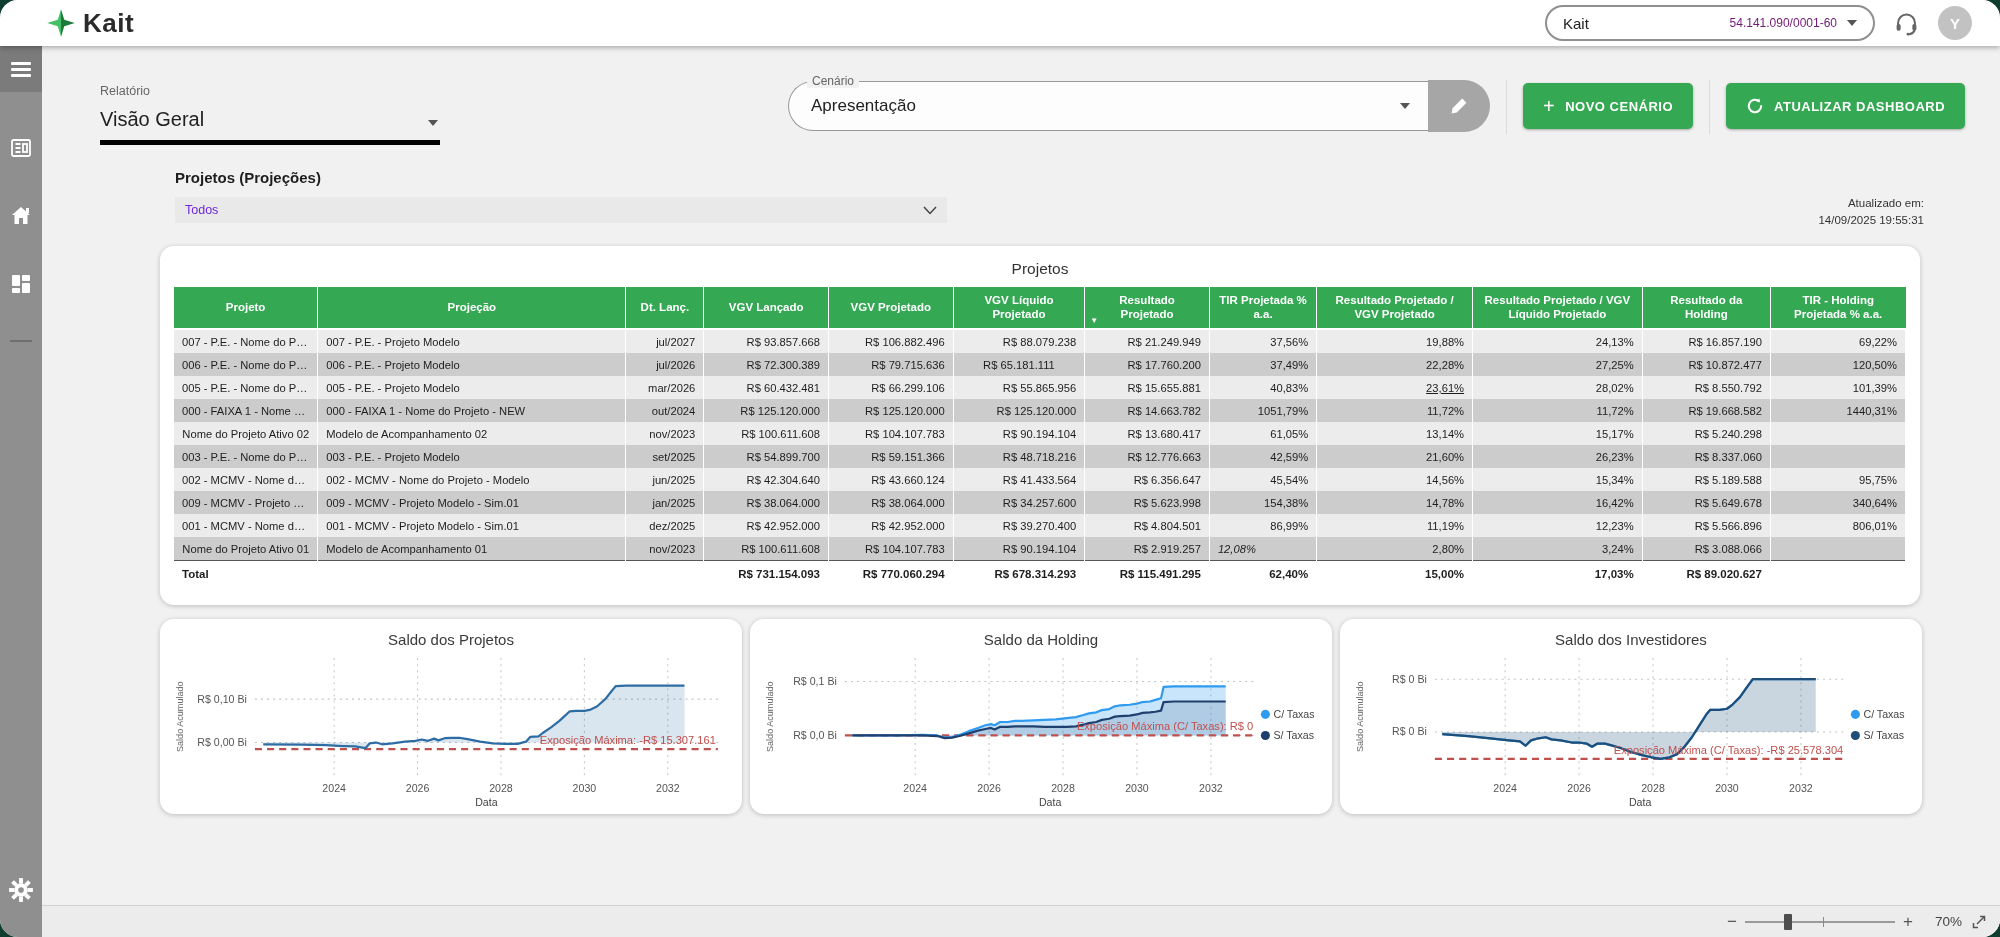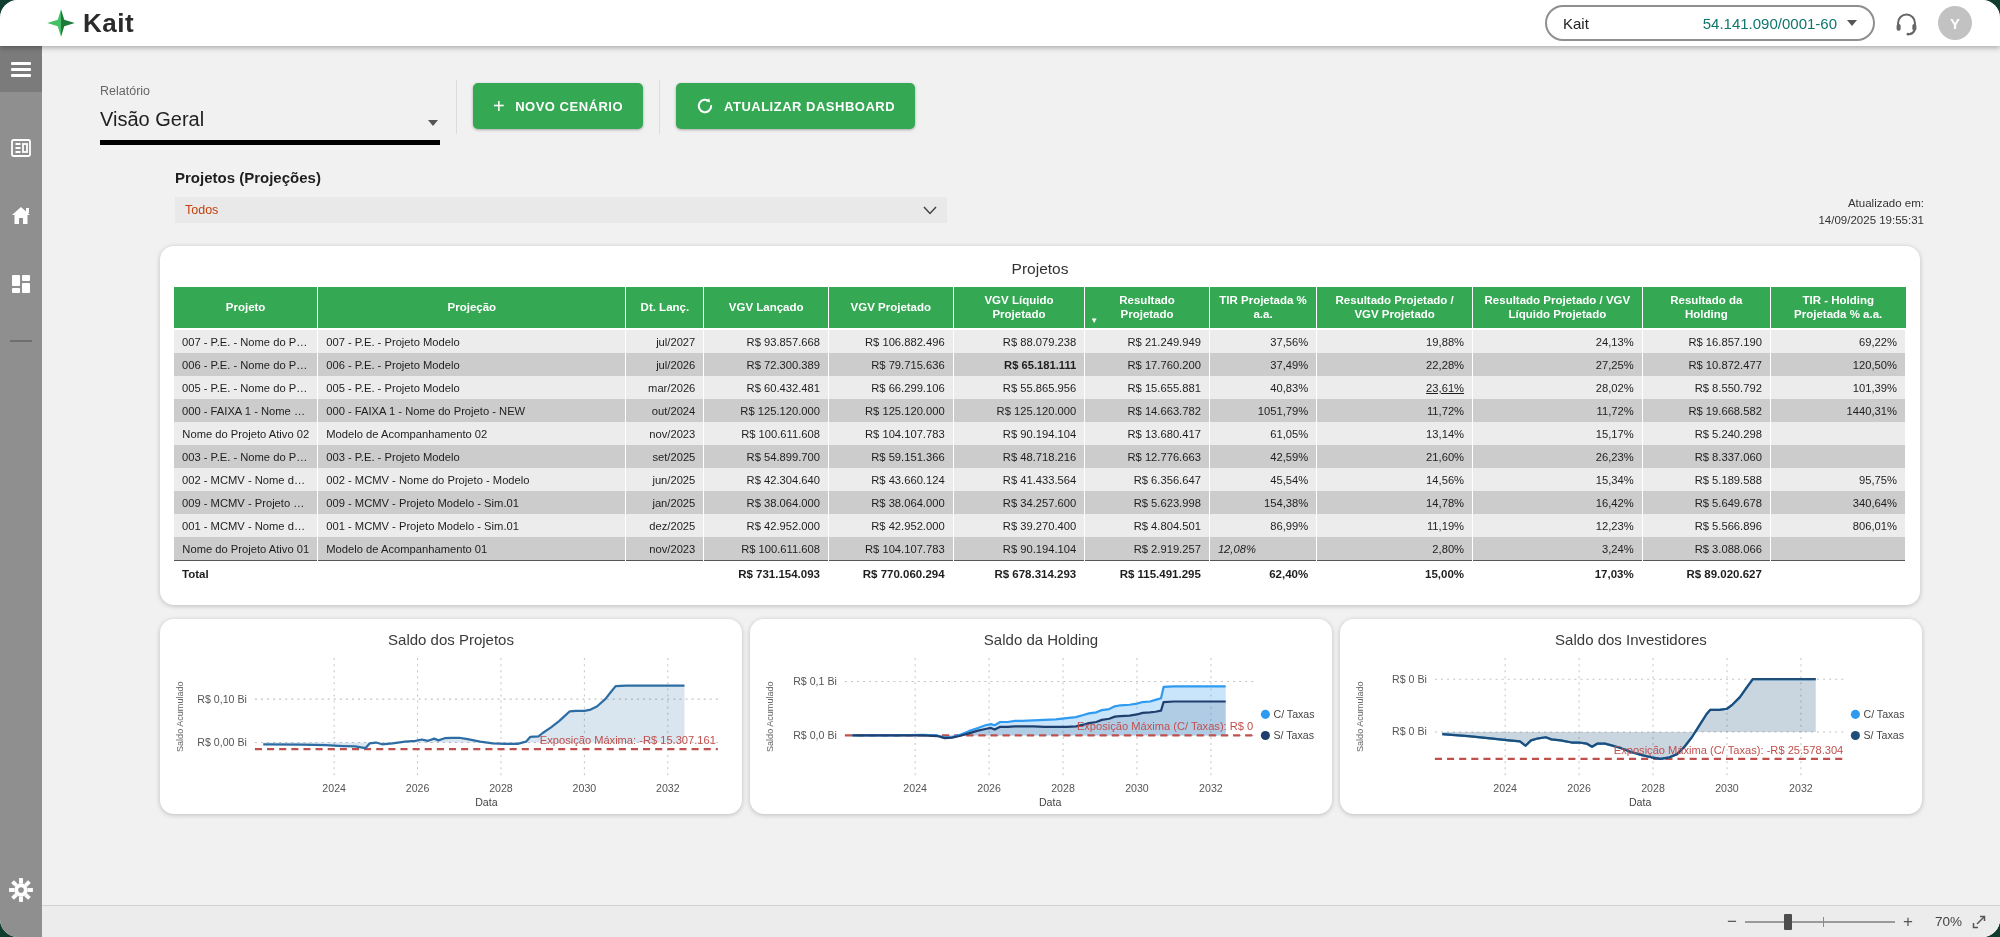--- a/index.html
+++ b/index.html
@@ -6,21 +6,21 @@
   html,body { background:#0f3d2f; font-family:"Liberation Sans", sans-serif; }
   .app { position:relative; width:2000px; height:937px; border-radius:18px; overflow:hidden; background:#f1f1f1; margin:0 auto; }
 
   
   .topbar { position:relative; z-index:5; height:46px; background:#ffffff; display:flex; align-items:center; padding:0 28px 0 46px; box-shadow:0 2px 5px rgba(0,0,0,.28); }
   .brand { display:flex; align-items:center; gap:7px; }
   .brand-name { font-size:26px; font-weight:bold; color:#2b2b2b; letter-spacing:.5px; }
   .topbar-right { margin-left:auto; display:flex; align-items:center; gap:18px; }
   .company-pill { display:flex; align-items:center; width:330px; height:36px; border:2px solid #8f8f8f; border-radius:20px; padding:0 16px; background:#fff; cursor:pointer; }
   .company-pill .cname { font-size:15px; color:#222; }
-  .company-pill .cnpj { margin-left:auto; font-size:15px; color:#0f766e; }
+  .company-pill .cnpj { margin-left:auto; font-size:12px; color:#701a75; }
   .caret-down { width:0; height:0; border-left:5px solid transparent; border-right:5px solid transparent; border-top:6px solid #555; margin-left:10px; }
   .avatar { width:34px; height:34px; border-radius:50%; background:#c2c2c2; color:#fff; font-size:15px; font-weight:bold; display:flex; align-items:center; justify-content:center; cursor:pointer; }
 
   
   .content { display:flex; height:891px; }
   .sidebar { width:42px; background:#8f8f8f; display:flex; flex-direction:column; align-items:center; flex-shrink:0; }
   .menu-block { width:100%; height:46px; background:#7b7b7b; display:flex; align-items:center; justify-content:center; cursor:pointer; }
   .hamburger span { display:block; width:20px; height:3px; background:#fff; margin:3px 0; border-radius:1px; }
   .side-icon { margin-top:44px; cursor:pointer; line-height:0; }
   .side-divider { margin-top:44px; width:22px; height:2px; background:rgba(0,0,0,.22); }
@@ -43,21 +43,21 @@
   .scenario-field .caret-down { margin-left:auto; }
   .scenario-edit { width:62px; height:52px; background:#a6a6a6; border-radius:0 26px 26px 0; display:flex; align-items:center; justify-content:center; cursor:pointer; }
   .vsep { width:1px; height:54px; background:#dcdcdc; margin:0 16px; }
   .green-btn { height:46px; margin-top:3px; background:#34a853; color:#fff; border:none; border-radius:5px; font-family:inherit; font-size:13px; font-weight:bold; letter-spacing:.5px; display:flex; align-items:center; gap:10px; padding:0 20px; cursor:pointer; box-shadow:0 1px 3px rgba(0,0,0,.3); }
   .green-btn .plus { font-size:20px; font-weight:normal; line-height:1; }
 
   
   .filter-row { display:flex; align-items:flex-start; padding:24px 76px 0 133px; }
   .projects-filter { width:772px; }
   .pf-label { font-size:15px; font-weight:bold; color:#1e1e1e; }
-  .pf-select { margin-top:11px; height:26px; background:#e9e9e9; display:flex; align-items:center; padding:0 10px; font-size:12.5px; color:#c2410c; cursor:pointer; }
+  .pf-select { margin-top:11px; height:26px; background:#e9e9e9; display:flex; align-items:center; padding:0 10px; font-size:12.5px; color:#6d28d9; cursor:pointer; }
   .pf-select svg { margin-left:auto; }
   .updated-at { margin-left:auto; margin-top:26px; text-align:right; font-size:11.5px; color:#333; line-height:1.5; }
 
   
   .table-card { margin:16px 80px 0 118px; background:#fff; border-radius:14px; box-shadow:0 1px 5px rgba(0,0,0,.22); padding:10px 14px 18px; }
   .table-title { text-align:center; font-size:15.5px; color:#333; padding:4px 0 9px; }
   table.grid { width:100%; border-collapse:collapse; table-layout:fixed; }
   table.grid th { background:#34a853; color:#fff; font-size:11.5px; font-weight:bold; text-align:center; vertical-align:middle; padding:6px 6px; border-right:1px solid rgba(255,255,255,.75); border-bottom:2px solid #fff; line-height:1.3; position:relative; cursor:pointer; }
   table.grid th:last-child { border-right:none; }
   table.grid td { font-size:11.2px; color:#1e1e1e; padding:5.5px 8px; white-space:nowrap; overflow:hidden; text-overflow:ellipsis; border-right:1px solid #fff; }
@@ -180,20 +180,34 @@
     </div>
 
     <div class="main">
 
       <div class="controls-row">
         <div class="report-group">
           <div class="small-label">Relatório</div>
           <div class="report-select">
             <span class="rv">Visão Geral</span>
             <span class="caret-down"></span>
+          </div>
+        </div>
+        <div class="scenario-group">
+          <div class="scenario-field">
+            <span class="flabel">Cenário</span>
+            <span class="fval">Apresentação</span>
+            <span class="caret-down"></span>
+          </div>
+          <div class="scenario-edit">
+            <span style="line-height:0;">
+              <svg width="20" height="20" viewBox="0 0 20 20" fill="#fff">
+                <path d="M13.2 2.6 l4.2 4.2 -9.6 9.6 -5.2 1 1-5.2 z"></path>
+              </svg>
+            </span>
           </div>
         </div>
         <div class="vsep"></div>
         <button class="green-btn">
           <span class="plus">+</span>
           <span>NOVO CENÁRIO</span>
         </button>
         <div class="vsep"></div>
         <button class="green-btn">
           <span style="line-height:0;">
@@ -269,21 +283,21 @@
                 <td style="text-align: right;">24,13%</td>
                 <td style="text-align: right;">R$ 16.857.190</td>
                 <td style="text-align: right;">69,22%</td>
               </tr>
               <tr>
                 <td style="text-align: left;">006 - P.E. - Nome do Proj...</td>
                 <td style="text-align: left;">006 - P.E. - Projeto Modelo</td>
                 <td style="text-align: right;">jul/2026</td>
                 <td style="text-align: right;">R$ 72.300.389</td>
                 <td style="text-align: right;">R$ 79.715.636</td>
-                <td style="text-align: right; font-weight: bold;">R$ 65.181.111</td>
+                <td style="text-align: center;">R$ 65.181.111</td>
                 <td style="text-align: right;">R$ 17.760.200</td>
                 <td style="text-align: right;">37,49%</td>
                 <td style="text-align: right;">22,28%</td>
                 <td style="text-align: right;">27,25%</td>
                 <td style="text-align: right;">R$ 10.872.477</td>
                 <td style="text-align: right;">120,50%</td>
               </tr>
               <tr>
                 <td style="text-align: right;">005 - P.E. - Nome do Proj...</td>
                 <td style="text-align: left;">005 - P.E. - Projeto Modelo</td>

